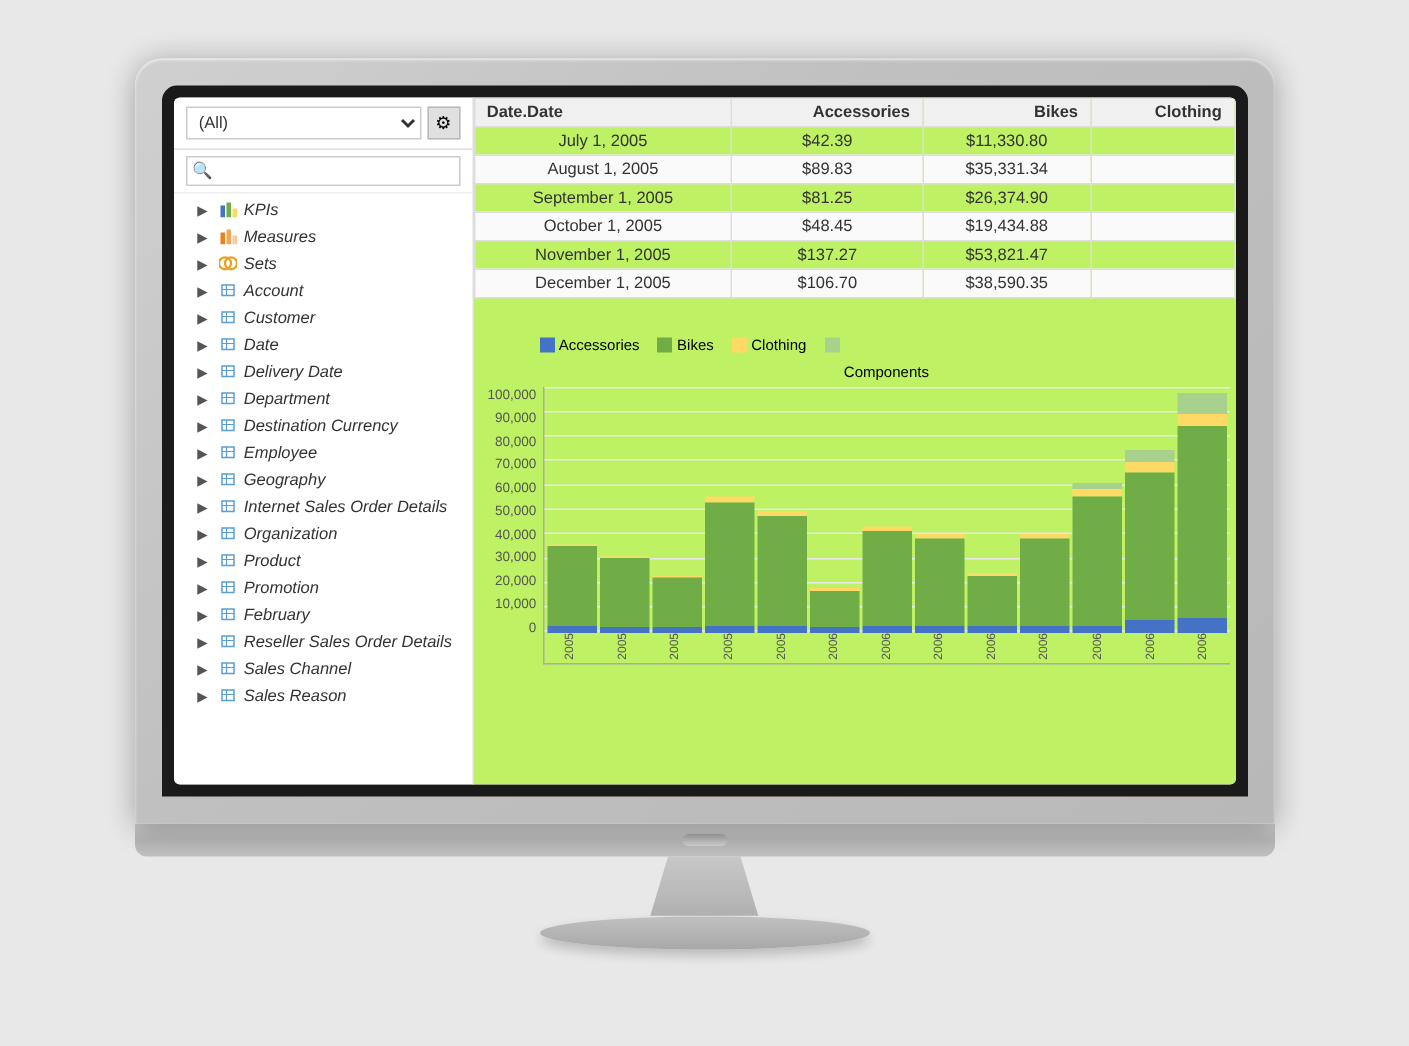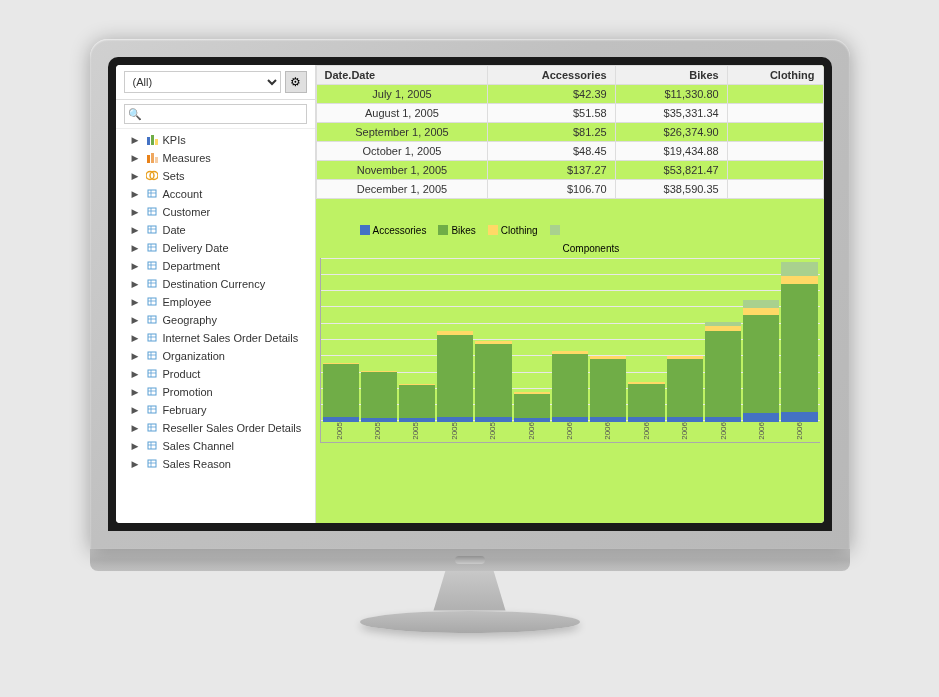--- a/index.html
+++ b/index.html
@@ -133,20 +133,21 @@
       margin-right: 3px;
       display: flex;
       align-items: center;
       justify-content: center;
       font-size: 10px;
     }
 
     .tree-label {
       font-size: 11px;
       color: #333;
+      font-style: italic;
     }
 
     .tree-item.indent1 { padding-left: 16px; }
 
     
     .right-panel {
       flex: 1;
       display: flex;
       flex-direction: column;
       background: #bef264;
@@ -167,21 +168,21 @@
       text-align: right;
       font-weight: bold;
       color: #333;
     }
 
     .data-table th.left { text-align: left; }
 
     .data-table td {
       border: 1px solid #ddd;
       padding: 3px 8px;
-      text-align: right;
+      text-align: center;
       color: #333;
     }
 
     .data-table td.left { text-align: center; }
 
     .data-table tr:nth-child(even) td { background: #fafafa; }
 
     
     .chart-area {
       flex: 1;
@@ -587,21 +588,21 @@
             </thead>
             <tbody id="table-body">
             <tr>
                   <td class="left">July 1, 2005</td>
                   <td>$42.39</td>
                   <td>$11,330.80</td>
                   <td></td>
                 </tr>
                 <tr>
                   <td class="left">August 1, 2005</td>
-                  <td>$51.58</td>
+                  <td>$89.83</td>
                   <td>$35,331.34</td>
                   <td></td>
                 </tr>
                 <tr>
                   <td class="left">September 1, 2005</td>
                   <td>$81.25</td>
                   <td>$26,374.90</td>
                   <td></td>
                 </tr>
                 <tr>
@@ -638,20 +639,33 @@
                 <div class="legend-item">
                   <div class="legend-dot" style="background: rgb(255, 217, 102);"></div>
                   <span style="font-size: 10px;">Clothing</span>
                 </div>
                 <div class="legend-item">
                   <div class="legend-dot" style="background: rgb(169, 209, 142);"></div>
                   <span style="font-size: 10px; margin-top: 36px;">Components</span>
                 </div>
               </div>
             <div class="chart-wrapper">
+              <div class="y-axis" id="y-axis">
+              <div style="font-size: 9px; color: rgb(85, 85, 85);">100,000</div>
+                  <div style="font-size: 9px; color: rgb(85, 85, 85);">90,000</div>
+                  <div style="font-size: 9px; color: rgb(85, 85, 85);">80,000</div>
+                  <div style="font-size: 9px; color: rgb(85, 85, 85);">70,000</div>
+                  <div style="font-size: 9px; color: rgb(85, 85, 85);">60,000</div>
+                  <div style="font-size: 9px; color: rgb(85, 85, 85);">50,000</div>
+                  <div style="font-size: 9px; color: rgb(85, 85, 85);">40,000</div>
+                  <div style="font-size: 9px; color: rgb(85, 85, 85);">30,000</div>
+                  <div style="font-size: 9px; color: rgb(85, 85, 85);">20,000</div>
+                  <div style="font-size: 9px; color: rgb(85, 85, 85);">10,000</div>
+                  <div style="font-size: 9px; color: rgb(85, 85, 85);">0</div>
+                </div>
               <div class="chart-inner">
                 <div class="grid-lines" id="grid-lines">
                 <div class="grid-line"></div>
                     <div class="grid-line"></div>
                     <div class="grid-line"></div>
                     <div class="grid-line"></div>
                     <div class="grid-line"></div>
                     <div class="grid-line"></div>
                     <div class="grid-line"></div>
                     <div class="grid-line"></div>

